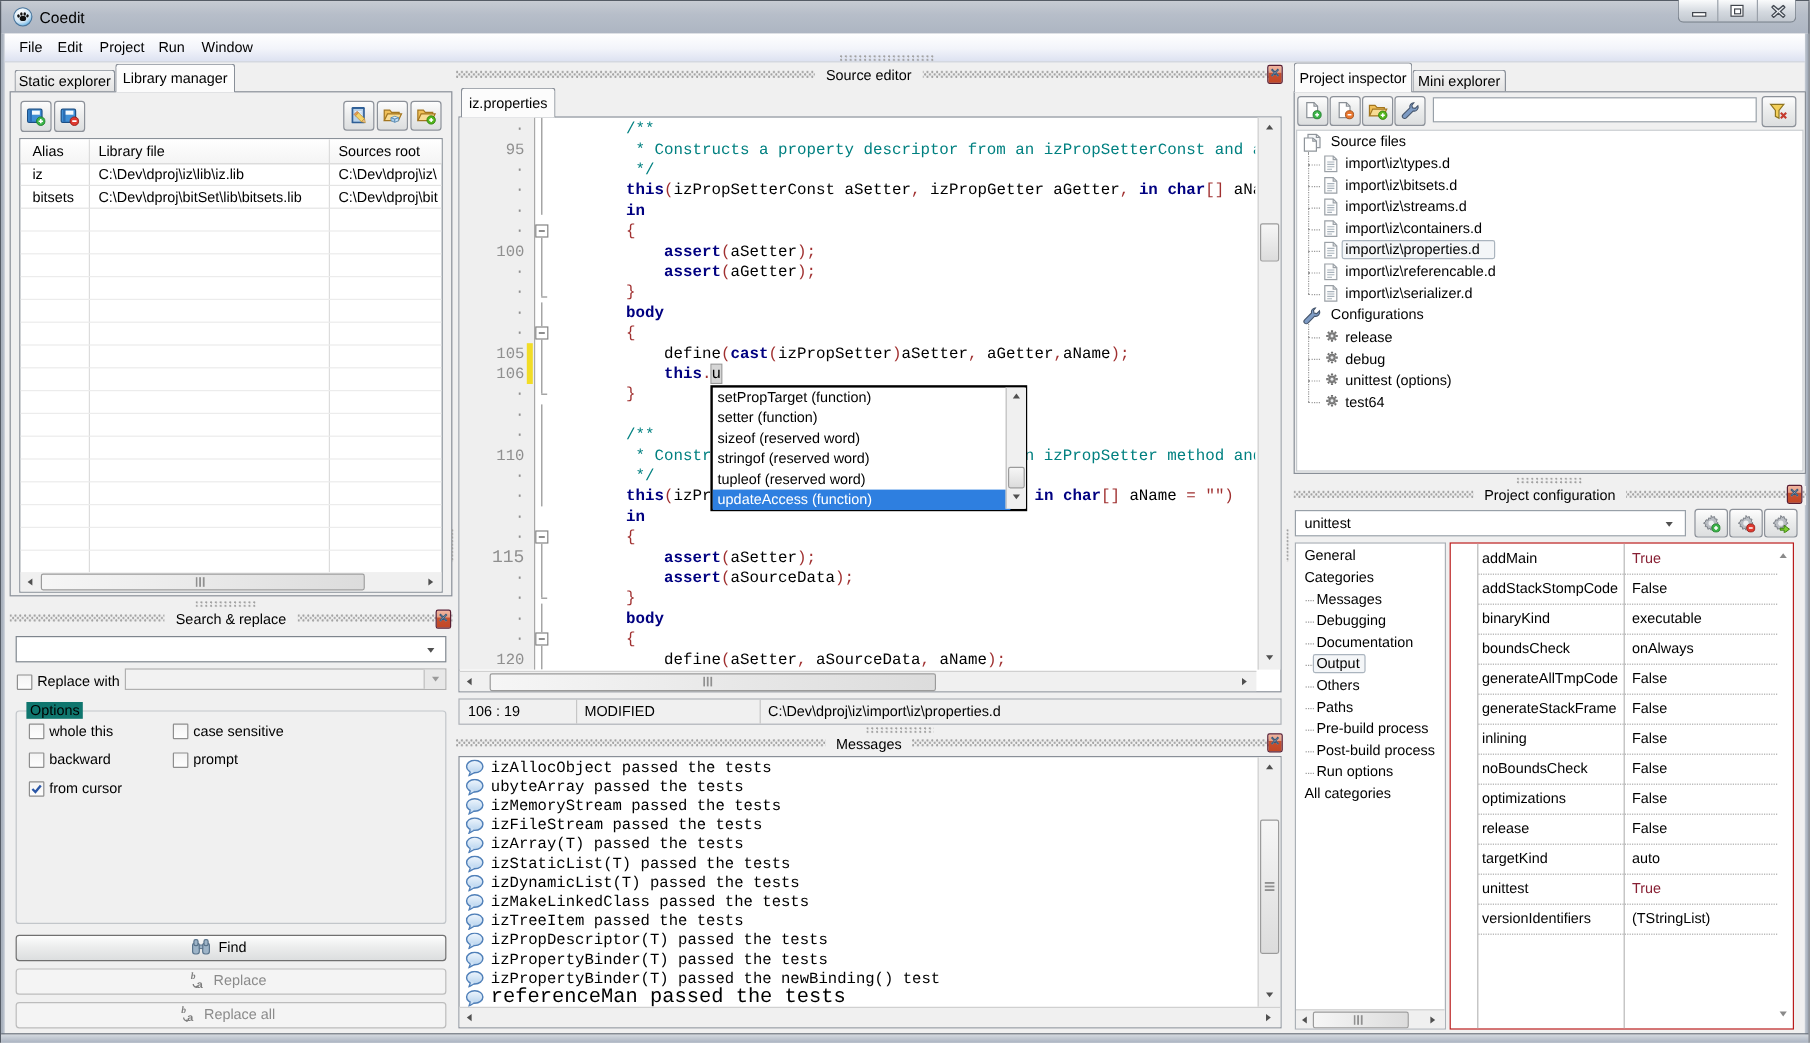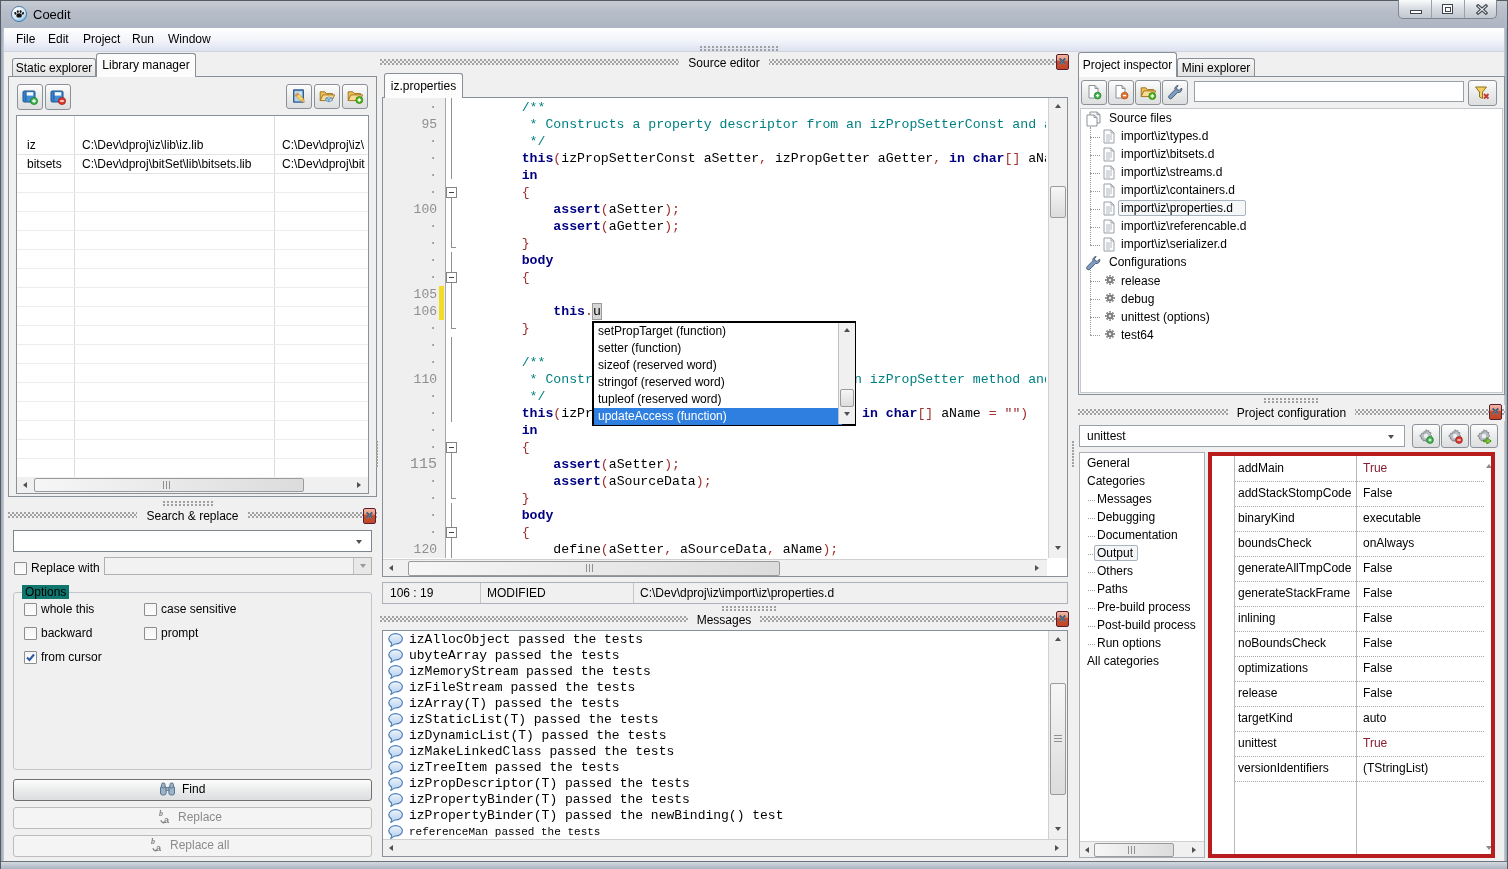--- a/index.html
+++ b/index.html
@@ -118,20 +118,25 @@
       <path d="M13.2 10.1v2.5L10 13.9v-2.6z" fill="#c4e0f4" stroke="#5588b4" stroke-width="0.7"></path>
     </svg></div>
 <div class="a btn" style="left:342px;top:84px;width:26px;height:25px"></div>
 <div class="a" style="left:347px;top:88px;width:16px;height:16px"><svg width="17" height="16" viewBox="0 0 17 16">
       <path d="M1.2 12.6V3.8h4.6l1.6 1.8h6.2v1.6" fill="#f0c05a" stroke="#a3761f" stroke-width="1"></path>
       <path d="M1.2 12.6 3.9 6.9h11.7l-2.7 5.7z" fill="#f8dc95" stroke="#a3761f" stroke-width="1"></path>
       <circle cx="12.3" cy="12" r="3.5" fill="#52b71e" stroke="#2e7a0a" stroke-width="0.7"></circle>
       <path d="M12.3 10.3v3.4M10.6 12h3.4" stroke="#fff" stroke-width="1.3"></path>
     </svg></div>
 <div class="a" style="left:16px;top:115px;width:353px;height:379px;border:1px solid #8a9199;background:#fff;box-sizing:border-box;overflow:hidden">
+    <div class="a" style="left:0;top:0;width:351px;height:20px;background:linear-gradient(#ffffff,#f4f4f4);border-bottom:1px solid #d4d4d4">
+      <div class="a" style="left:10px;top:3px">Alias</div>
+      <div class="a" style="left:65px;top:3px">Library file</div>
+      <div class="a" style="left:265px;top:3px">Sources root</div>
+    </div>
     <div class="a" style="left:57px;top:0;width:1px;height:361px;background:#dcdcdc"></div>
     <div class="a" style="left:257px;top:0;width:1px;height:361px;background:#dcdcdc"></div>
     <div class="a" style="left:0;top:20px;width:384px;height:18px;border-bottom:1px solid #e4e4e4">
       <div class="a" style="left:10px;top:2px">iz</div>
       <div class="a" style="left:65px;top:2px">C:\Dev\dproj\iz\lib\iz.lib</div>
       <div class="a" style="left:265px;top:2px;width:86px;overflow:hidden;white-space:nowrap">C:\Dev\dproj\iz\</div>
     </div>
     <div class="a" style="left:0;top:39px;width:351px;height:18px;border-bottom:1px solid #e4e4e4">
       <div class="a" style="left:10px;top:2px">bitsets</div>
       <div class="a" style="left:65px;top:2px">C:\Dev\dproj\bitSet\lib\bitsets.lib</div>
@@ -241,20 +246,21 @@
     <div class="a mono" style="left:107px;top:103px;height:17px;line-height:17px;font-size:13.2px;white-space:pre">        <b class="k">assert</b><span class="p">(</span>aSetter<span class="p">);</span></div>
     <div class="a mono" style="left:0;top:120px;width:54px;height:17px;text-align:right;color:#8f8f8f;font-size:13px;line-height:17px">·</div>
     <div class="a mono" style="left:107px;top:120px;height:17px;line-height:17px;font-size:13.2px;white-space:pre">        <b class="k">assert</b><span class="p">(</span>aGetter<span class="p">);</span></div>
     <div class="a mono" style="left:0;top:137px;width:54px;height:17px;text-align:right;color:#8f8f8f;font-size:13px;line-height:17px">·</div>
     <div class="a mono" style="left:107px;top:137px;height:17px;line-height:17px;font-size:13.2px;white-space:pre">    <span class="p">}</span></div>
     <div class="a mono" style="left:0;top:154px;width:54px;height:17px;text-align:right;color:#8f8f8f;font-size:13px;line-height:17px">·</div>
     <div class="a mono" style="left:107px;top:154px;height:17px;line-height:17px;font-size:13.2px;white-space:pre">    <b class="k">body</b></div>
     <div class="a mono" style="left:0;top:171px;width:54px;height:17px;text-align:right;color:#8f8f8f;font-size:13px;line-height:17px">·</div>
     <div class="a mono" style="left:107px;top:171px;height:17px;line-height:17px;font-size:13.2px;white-space:pre">    <span class="p">{</span></div>
     <div class="a mono" style="left:0;top:188px;width:54px;height:17px;text-align:right;color:#8f8f8f;font-size:13px;line-height:17px">105</div>
+    <div class="a mono" style="left:107px;top:188px;height:17px;line-height:17px;font-size:13.2px;white-space:pre">        define<span class="p">(</span><b class="k">cast</b><span class="p">(</span>izPropSetter<span class="p">)</span>aSetter<span class="p">,</span> aGetter<span class="p">,</span>aName<span class="p">);</span></div>
     <div class="a mono" style="left:0;top:205px;width:54px;height:17px;text-align:right;color:#8f8f8f;font-size:13px;line-height:17px">106</div>
     <div class="a mono" style="left:107px;top:205px;height:17px;line-height:17px;font-size:13.2px;white-space:pre">        <b class="k">this</b><span class="p">.</span><span style="background:#d6d6d6;outline:1px solid #9a9a9a">u</span></div>
     <div class="a mono" style="left:0;top:222px;width:54px;height:17px;text-align:right;color:#8f8f8f;font-size:13px;line-height:17px">·</div>
     <div class="a mono" style="left:107px;top:222px;height:17px;line-height:17px;font-size:13.2px;white-space:pre">    <span class="p">}</span></div>
     <div class="a mono" style="left:0;top:239px;width:54px;height:17px;text-align:right;color:#8f8f8f;font-size:13px;line-height:17px">·</div>
     <div class="a mono" style="left:107px;top:239px;height:17px;line-height:17px;font-size:13.2px;white-space:pre"></div>
     <div class="a mono" style="left:0;top:256px;width:54px;height:17px;text-align:right;color:#8f8f8f;font-size:13px;line-height:17px">·</div>
     <div class="a mono" style="left:107px;top:256px;height:17px;line-height:17px;font-size:13.2px;white-space:pre"><span class="c">    /**</span></div>
     <div class="a mono" style="left:0;top:273px;width:54px;height:17px;text-align:right;color:#8f8f8f;font-size:13px;line-height:17px">110</div>
     <div class="a mono" style="left:107px;top:273px;height:17px;line-height:17px;font-size:13.2px;white-space:pre"><span class="c">     * Constructs a property descriptor from an izPropSetter method and</span></div>
@@ -483,21 +489,21 @@
       <defs>
         <linearGradient id="bg1" x1="0" y1="0" x2="0" y2="1">
           <stop offset="0" stop-color="#eff6fd"></stop>
           <stop offset="1" stop-color="#b9d4ee"></stop>
         </linearGradient>
       </defs>
       <ellipse cx="7.6" cy="5.8" rx="6.8" ry="5.2" fill="url(#bg1)" stroke="#4f7fb8" stroke-width="1.2"></ellipse>
       <path d="M4 10 2.8 13.4 7.2 10.8" fill="#cfe2f5" stroke="#4f7fb8" stroke-width="1.1"></path>
       <path d="M4.4 9.4 6.6 10.2" stroke="#cfe2f5" stroke-width="2"></path>
     </svg></div>
-<div class="a mono" style="left:409px;top:824px;font-size:11px;line-height:16px;white-space:pre">referenceMan passed the tests</div>
+<div class="a mono" style="left:409px;top:824px;font-size:17px;line-height:16px;white-space:pre">referenceMan passed the tests</div>
 
 <div class="a sb" style="left:1048px;top:631px;width:19px;height:208px;border-left:1px solid #d0d0d0">
  <div class="a tu" style="left:6px;top:6px"></div>
  <div class="a th" style="left:1px;top:52px;width:16px;height:112px"></div>
  <div class="a" style="left:5px;top:104px;width:8px;height:8px;background-image:linear-gradient(#909090 1.5px,rgba(0,0,0,0) 1.5px);background-size:8px 3px"></div>
  <div class="a td" style="left:6px;top:196px"></div>
 </div>
 <div class="a sb" style="left:383px;top:839px;width:684px;height:17px;border-top:1px solid #d0d0d0">
  <div class="a tl" style="left:6px;top:5px"></div>
  <div class="a tr" style="left:672px;top:5px"></div>
@@ -691,21 +697,21 @@
     <div class="a" style="left:8px;top:191px;width:7px;border-top:1px dotted #9a9a9a"></div>
     <div class="a" style="left:17px;top:183px;white-space:nowrap">Run options</div>
     <div class="a" style="left:7px;top:201px;white-space:nowrap">All categories</div>
     <div class="a sb" style="left:0;top:388px;width:124px;height:16px;border-top:1px solid #d0d0d0">
       <div class="a tl" style="left:5px;top:5px"></div>
       <div class="a thh" style="left:14px;top:1px;width:80px;height:14px"></div>
       <div class="a" style="left:48px;top:4px;width:8px;height:8px;background-image:linear-gradient(to right,#909090 1.5px,rgba(0,0,0,0) 1.5px);background-size:3px 8px"></div>
       <div class="a tr" style="left:112px;top:5px"></div>
     </div>
   </div>
-<div class="a" style="left:1208px;top:452px;width:287px;height:406px;background:#fff;border:4px solid #b91c1c;box-sizing:border-box;overflow:hidden">
+<div class="a" style="left:1208px;top:452px;width:287px;height:406px;background:#fff;border:1px solid #b91c1c;box-sizing:border-box;overflow:hidden">
     <div class="a" style="left:22px;top:0;width:1px;height:404px;background:#b8b8b8"></div>
     <div class="a" style="left:144px;top:0;width:1px;height:404px;background:#b8b8b8"></div>
     <div class="a" style="left:26px;top:0px;line-height:25px">addMain</div>
     <div class="a" style="left:151px;top:0px;line-height:25px;color:#871f33">True</div>
     <div class="a" style="left:23px;top:25px;width:249px;height:1px;border-top:1px dotted #aaa"></div>
     <div class="a" style="left:26px;top:25px;line-height:25px">addStackStompCode</div>
     <div class="a" style="left:151px;top:25px;line-height:25px;color:#000">False</div>
     <div class="a" style="left:23px;top:50px;width:249px;height:1px;border-top:1px dotted #aaa"></div>
     <div class="a" style="left:26px;top:50px;line-height:25px">binaryKind</div>
     <div class="a" style="left:151px;top:50px;line-height:25px;color:#000">executable</div>

